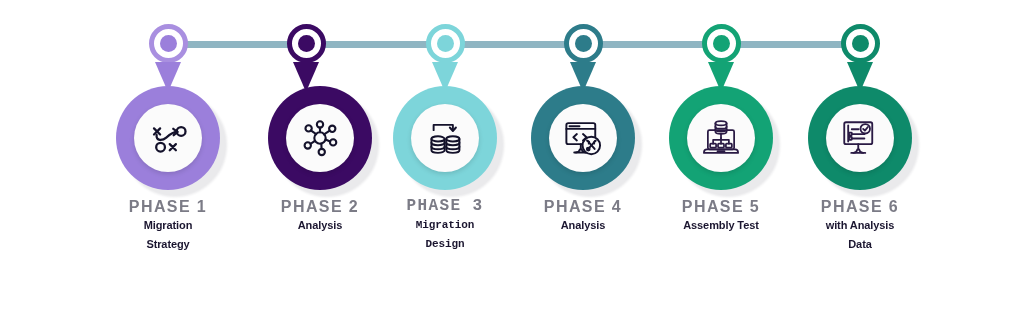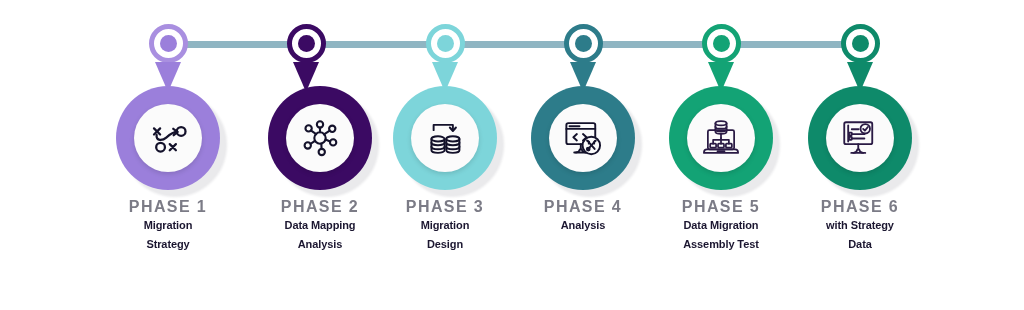--- a/index.html
+++ b/index.html
@@ -125,26 +125,25 @@
       <path d="M30.3 25.8 L35.5 28"></path>
       <path d="M25.5 30.4 L25.8 36.4"></path>
       <path d="M18.2 27.4 L13.2 30.6"></path>
     </svg>
             </span>
           </div>
         </div>
         <div class="labels">
           <div class="phase-num">PHASE 2</div>
           <div class="phase-title">
-            <div>Data Mapping</div>
             <div>Analysis</div>
           </div>
         </div>
       </div>
-      <div class="phase" style="left: 445px;">
+      <div class="phase" style="left: 445px; font-family: Liberation Mono, monospace;">
         <div class="ringwrap">
           <div class="ring-shadow" style="background: rgba(40, 40, 60, 0.3);"></div>
           <div class="ring" style="background: rgb(125, 213, 218);"></div>
           <div class="inner">
             <span>
     <svg width="42" height="42" viewBox="0 0 48 48" fill="none" stroke="#14122b" stroke-width="2.2" stroke-linecap="round" stroke-linejoin="round">
       <path d="M11 15 L11 9 L33 9 L33 15"></path>
       <path d="M29.5 12 L33 16 L36.5 12"></path>
       <ellipse cx="16" cy="25" rx="7.5" ry="3"></ellipse>
       <path d="M8.5 25 L8.5 38 C8.5 39.7 11.9 41 16 41 C20.1 41 23.5 39.7 23.5 38 L23.5 25"></path>
@@ -218,21 +217,20 @@
       <rect x="29.6" y="30.5" width="6.8" height="4.4" rx="0.8"></rect>
       <path d="M4.5 40.5 C4.5 38.6 6 37 8 37 L40 37 C42 37 43.5 38.6 43.5 40.5 L43.5 41 L4.5 41 Z"></path>
       <path d="M20 39 L28 39"></path>
     </svg>
             </span>
           </div>
         </div>
         <div class="labels">
           <div class="phase-num">PHASE 5</div>
           <div class="phase-title">
-            <div>Data Migration</div>
             <div>Assembly Test</div>
           </div>
         </div>
       </div>
       <div class="phase" style="left: 860px;">
         <div class="ringwrap">
           <div class="ring-shadow" style="background: rgba(40, 40, 60, 0.3);"></div>
           <div class="ring" style="background: rgb(14, 138, 106);"></div>
           <div class="inner">
             <span>
@@ -249,20 +247,20 @@
       <path d="M22 31 L22 37"></path>
       <path d="M14 41 L30 41"></path>
       <path d="M16.5 41 C19.5 41 20.6 39 21 37 L23 37 C23.4 39 24.5 41 27.5 41"></path>
     </svg>
             </span>
           </div>
         </div>
         <div class="labels">
           <div class="phase-num">PHASE 6</div>
           <div class="phase-title">
-            <div>with Strategy</div>
+            <div>with Analysis</div>
             <div>Data</div>
           </div>
         </div>
       </div>
     </div>
 
 </div>
 
 </body></html>

